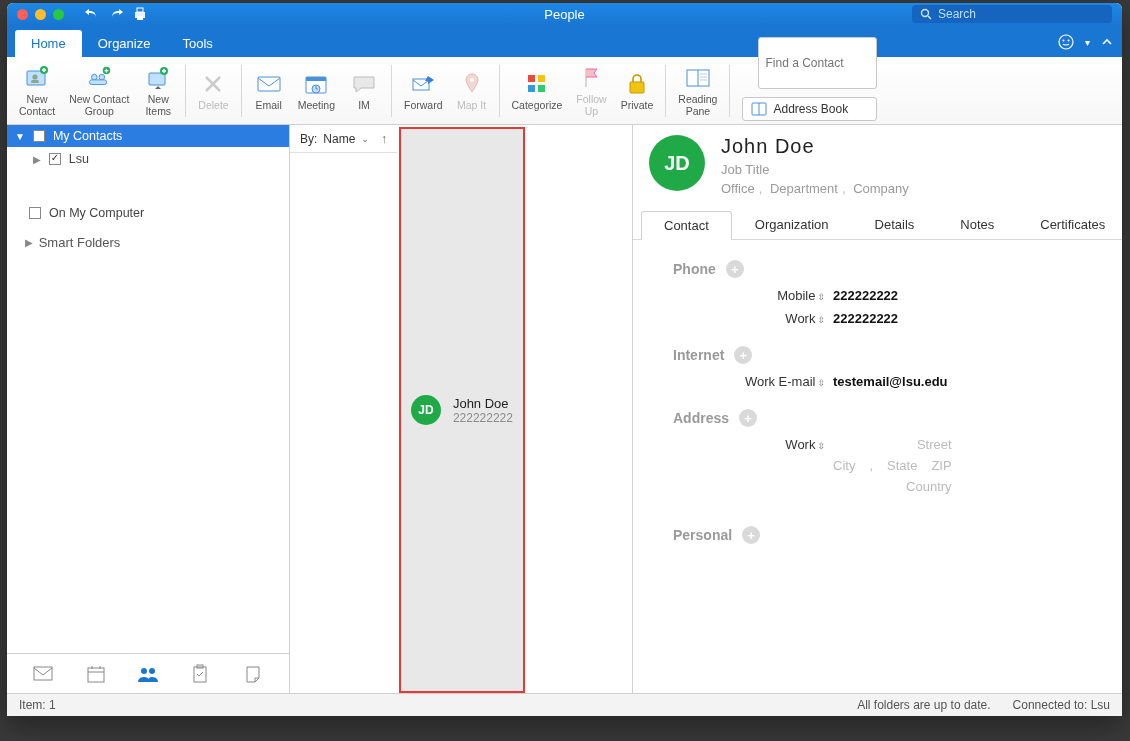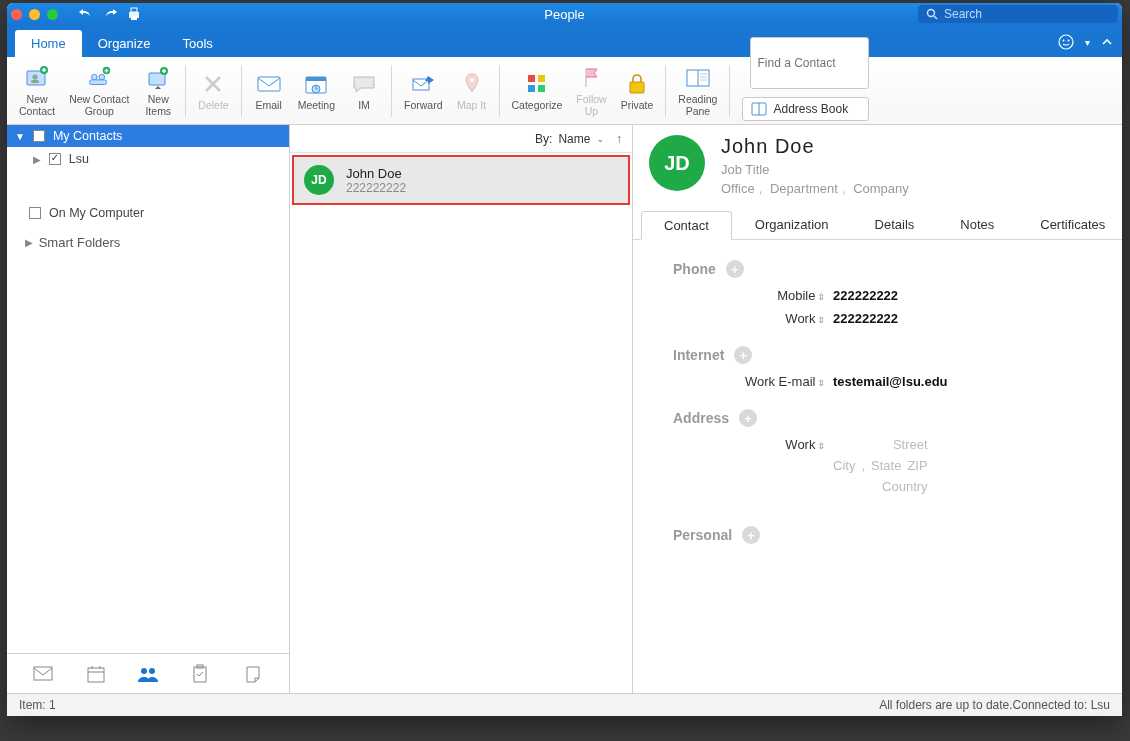--- a/index.html
+++ b/index.html
@@ -21,21 +21,21 @@
     display: flex;
     flex-direction: column;
   }
   
   .titlebar {
     height: 22px;
     background: linear-gradient(#1e88e5,#1976d2);
     display: flex;
     align-items: center;
     justify-content: space-between;
-    padding: 0 4px;
+    padding: 0 10px;
     border-radius: 6px 6px 0 0;
   }
   .traffic-lights { display:flex; gap:7px; margin-right:10px; }
   .tl { width:11px; height:11px; border-radius:50%; }
   .tl.red{background:#ff5f56;} .tl.yellow{background:#ffbd2e;} .tl.green{background:#27c93f;}
 
   .title-icons { display:flex; align-items:center; gap:8px; color:#fff; font-size:14px; }
   .title-center { color:#fff; font-size:13px; font-weight:500; position:absolute; left:50%; transform:translateX(-50%);}
   .search-box {
     background:#1565c0; border-radius:4px; padding:2px 8px;
@@ -70,21 +70,21 @@
   .rbtn{
     display:flex; flex-direction:column; align-items:center; justify-content:center;
     padding:2px 6px; font-size:10.5px; color:#555; gap:2px; line-height:1.1; text-align:center;
     min-width:42px; height:60px; border-radius:3px;
   }
   .rbtn .ico{ width:28px; height:28px; display:flex; align-items:center; justify-content:center; }
   .rbtn.disabled{ color:#bbb; }
   .rsep{ width:1px; height:52px; background:#d8d8d8; margin:0 4px;}
   .find-contact{
     border:1px solid #c8c8c8; background:#fff; border-radius:3px;
-    padding:18px 6px; font-size:12px; color:#888; width:119px; margin-left:14px; margin-top:-24px;
+    padding:18px 6px; font-size:12px; color:#888; width:119px; margin-left:22px; margin-top:-24px;
   }
   .addr-book{
     display:flex; align-items:center; gap:6px; font-size:12px; color:#333; margin-left:6px;
     border:1px solid #c8c8c8; background:#fff; border-radius:3px; padding:4px 8px; margin-top:4px;
   }
 
   
   .main{ flex:1; display:flex; min-height:0; }
 
   .sidebar{
@@ -105,21 +105,21 @@
 
   .sb-bottom{
     border-top:1px solid #d0d0d0; height:40px; display:flex; align-items:center;
     justify-content:space-around; padding:0 10px;
   }
   .sb-bottom .navico{ width:24px; height:24px; display:flex;align-items:center;justify-content:center; color:#888;}
   .sb-bottom .navico.active{ color:#1976d2;}
 
   .listpane{
     width:343px; background:#fff; border-right:1px solid #d0d0d0;
-    display:flex; flex-direction:column;
+    display:flex; flex-direction:row;
   }
   .listhdr{
     display:flex; justify-content:flex-end; align-items:center; gap:6px;
     height:28px; padding:0 10px; font-size:12px; color:#333; border-bottom:1px solid #e0e0e0;
   }
   .contact-item{
     display:flex; align-items:center; gap:12px; padding:8px 10px;
     background:#e8e8e8; border:2px solid #e53935; margin:2px 2px 0 2px;
   }
   .avatar-sm{
@@ -147,29 +147,29 @@
   .dp-tab.active{ border:1px solid #d0d0d0; border-bottom:1px solid #fff; border-radius:3px 3px 0 0; background:#fff; position:relative; top:1px;}
   .dp-body{ padding:12px 24px 24px 100px; }
   .section-hdr{ display:flex; align-items:center; gap:10px; color:#9a9a9a; font-size:14px; font-weight:600; margin:8px 0 6px -60px;}
   .section-hdr .plus{ width:18px;height:18px;border-radius:50%;background:#d9d9d9;color:#fff;display:flex;align-items:center;justify-content:center;font-size:13px;}
   .field-row{ display:flex; align-items:flex-start; padding:4px 0;}
   .field-label{ width:100px; text-align:right; padding-right:10px; color:#333; font-size:13px;}
   .field-label .updown{ font-size:9px; color:#777; margin-left:2px; letter-spacing:-2px;}
   .field-val{ font-size:13px; color:#111; font-weight:600;}
   .field-val.ph{ color:#bbb; font-weight:400;text-align:right;}
   .addr-block{ display:flex; flex-direction:column; gap:6px; }
-  .addr-row{ display:flex; gap:6px; color:#bbb; font-size:13px;}
+  .addr-row{ display:flex; gap:14px; color:#bbb; font-size:13px;}
 
   
   .statusbar{
     height:23px; background:#f3f3f3; border-top:1px solid #d0d0d0;
     display:flex; align-items:center; justify-content:space-between; padding:0 12px;
     font-size:12px; color:#555;
   }
-  .statusbar .right{ display:flex; }
+  .statusbar .right{ display:flex; gap:22px;}
 
   svg{display:block;}
 </style>
 </head>
 <body>
 
 <div class="window">
 
   <div class="titlebar">
     <div style="display:flex;align-items:center;gap:10px;">

